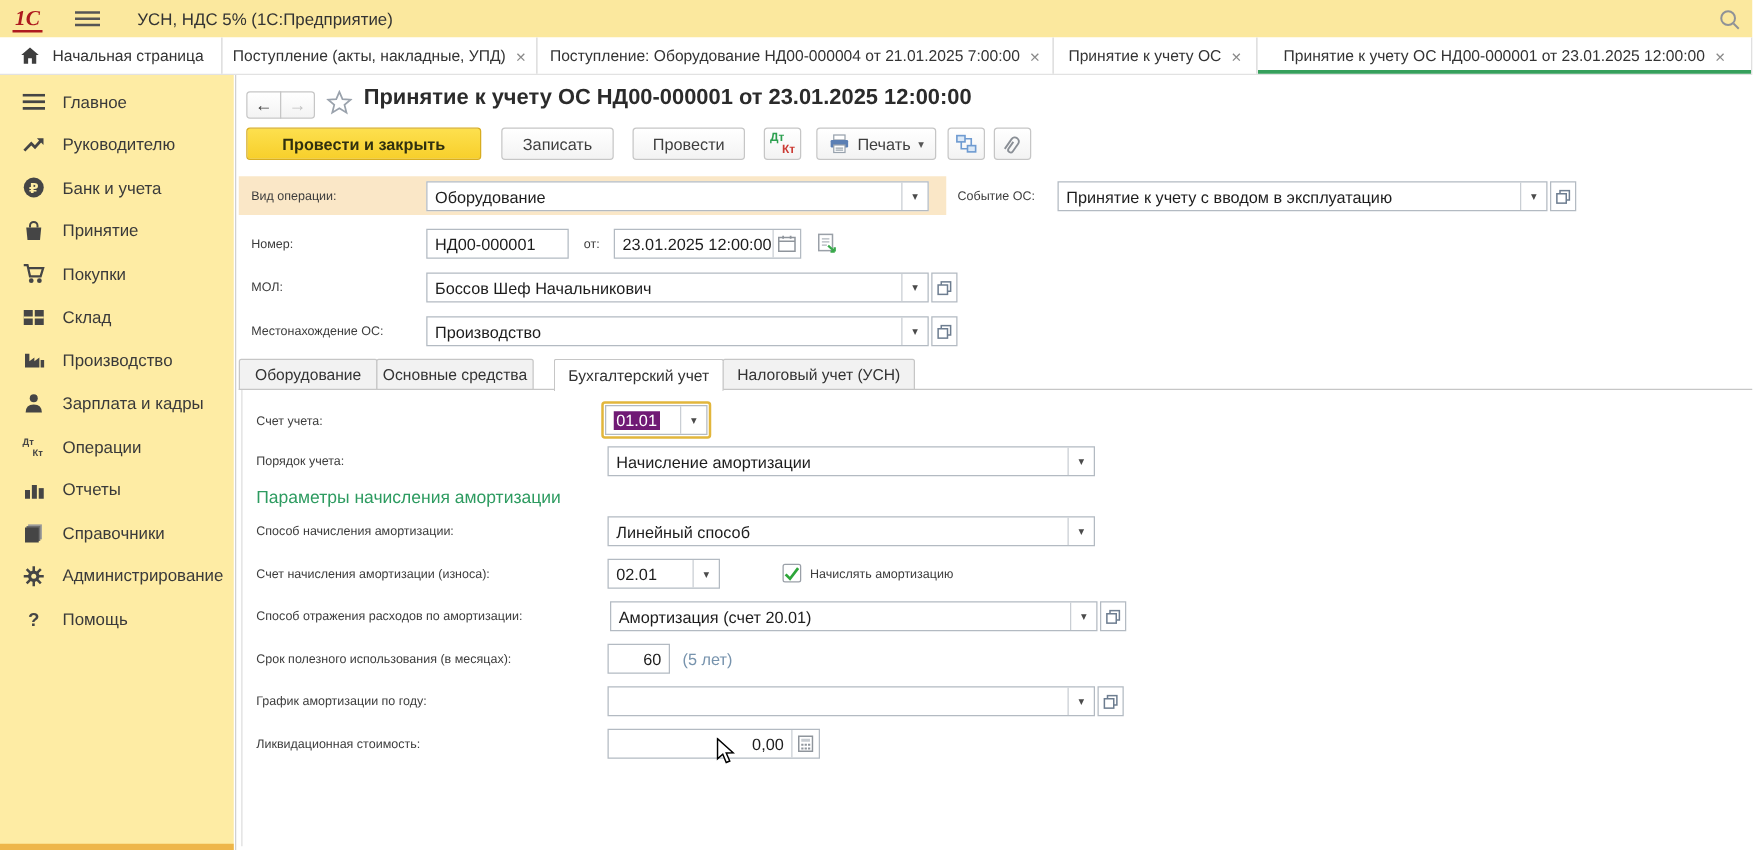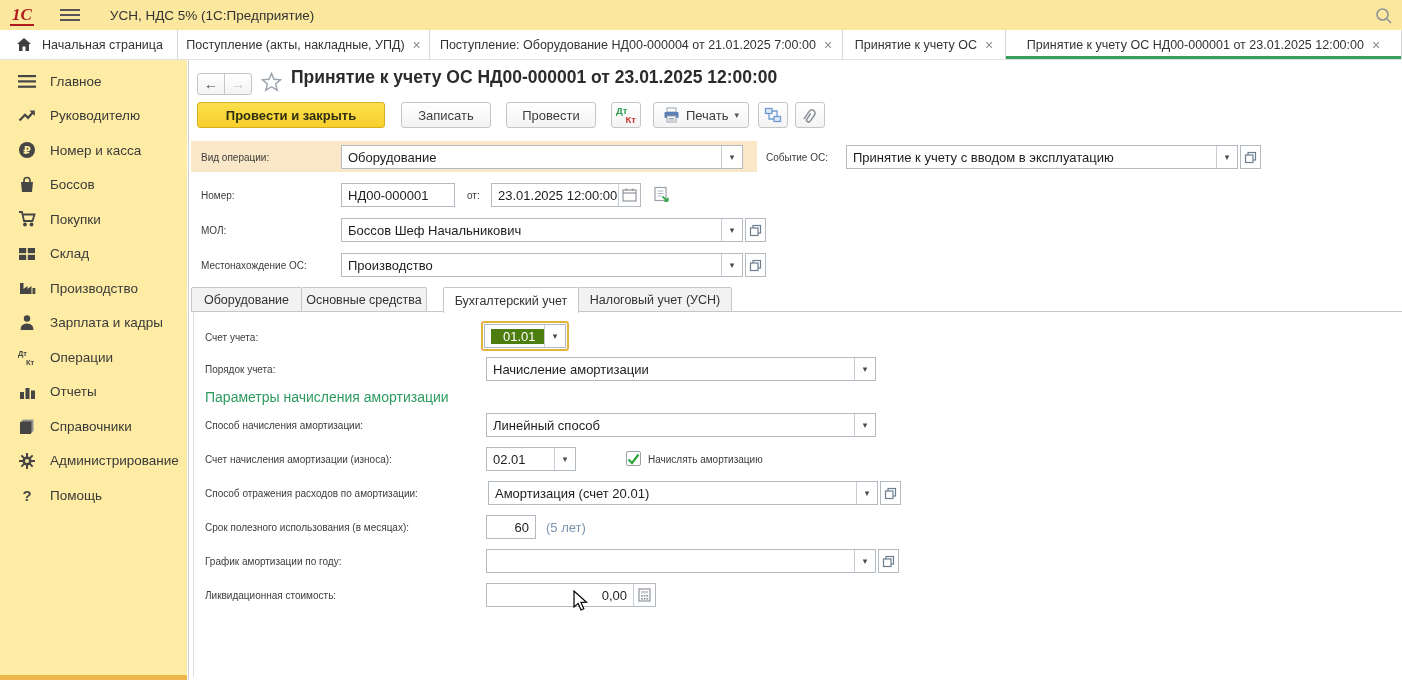--- a/index.html
+++ b/index.html
@@ -60,21 +60,21 @@
 
   .hl{position:absolute;left:2px;top:81px;width:566px;height:31px;background:#fae7c7}
 
   .itab{position:absolute;top:227px;height:25px;border:1px solid #c6c6c6;background:#f2f2f2;display:flex;align-items:center;justify-content:center;font-size:12.5px;color:#333;border-radius:2px 2px 0 0;cursor:pointer;white-space:nowrap;z-index:2}
   .itab.active{background:#fff;height:26px;border-bottom:none;z-index:3}
   .pline{position:absolute;left:2px;top:251px;right:0;border-top:1px solid #c6c6c6;z-index:1}
   .pedge{position:absolute;left:4px;top:252px;bottom:3px;border-left:1px solid #dedede}
 
   .focusring{position:absolute;left:292px;top:261px;border:2px solid #e2b63c;border-radius:3px;background:#fff;display:flex;padding:1px}
   .focusring .field{position:static}
-  .sel{background:#4d7c0f;color:#fff;padding:0 12px}
+  .sel{background:#701a75;color:#fff;padding:0 2px}
 
   .green-h{position:absolute;left:16px;top:329px;font-size:14px;color:#2d9b60;white-space:nowrap}
   .cb{position:absolute;left:437px;top:391px;width:15px;height:15px;border:1px solid #9aa0a8;border-radius:2px;background:#fff;display:flex;align-items:center;justify-content:center;cursor:pointer}
   .hint{position:absolute;height:24px;display:flex;align-items:center;font-size:13px;color:#7793ad;white-space:nowrap}
   .cursor{position:absolute;left:384px;top:530px;z-index:9;pointer-events:none}
 </style>
 </head>
 <body>
 
 <div class="page">
@@ -144,30 +144,30 @@
         </span>
       <span class="slabel">Руководителю</span>
     </div>
     <div class="sitem">
       <span class="sicon">
           <svg width="18" height="18">
             <circle cx="9" cy="9" r="8" fill="#454545"></circle>
             <text x="9" y="13" text-anchor="middle" font-size="11" font-weight="bold" fill="#feeca4">₽</text>
           </svg>
         </span>
-      <span class="slabel">Номер и касса</span>
+      <span class="slabel">Банк и учета</span>
     </div>
     <div class="sitem">
       <span class="sicon">
           <svg width="18" height="18" viewBox="0 0 18 18">
             <path d="M3 6 H15 L14 16 H4 Z" fill="#454545"></path>
             <path d="M6 6 V4.5 A3 3 0 0 1 12 4.5 V6" fill="none" stroke="#454545" stroke-width="1.6"></path>
           </svg>
         </span>
-      <span class="slabel">Боссов</span>
+      <span class="slabel">Принятие</span>
     </div>
     <div class="sitem">
       <span class="sicon">
           <svg width="19" height="18" viewBox="0 0 19 18">
             <path d="M1 2 H4 L6 11 H14.5 L16.5 4.5 H5" fill="none" stroke="#454545" stroke-width="1.8"></path>
             <circle cx="7" cy="14.5" r="1.9" fill="#454545"></circle>
             <circle cx="13.5" cy="14.5" r="1.9" fill="#454545"></circle>
           </svg>
         </span>
       <span class="slabel">Покупки</span>

